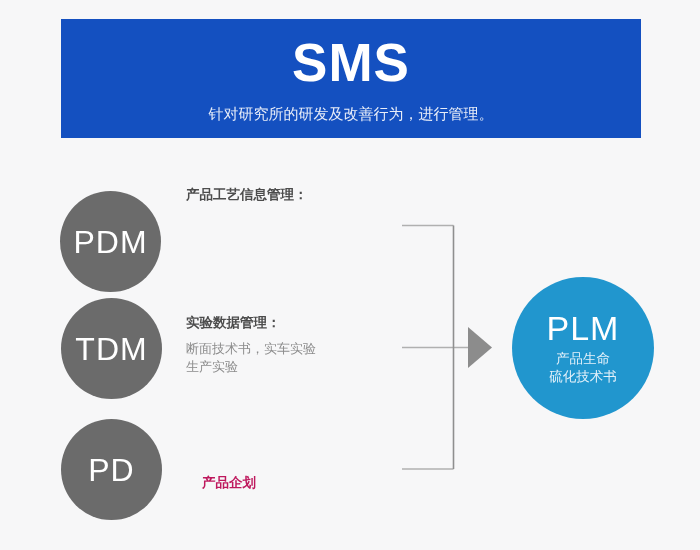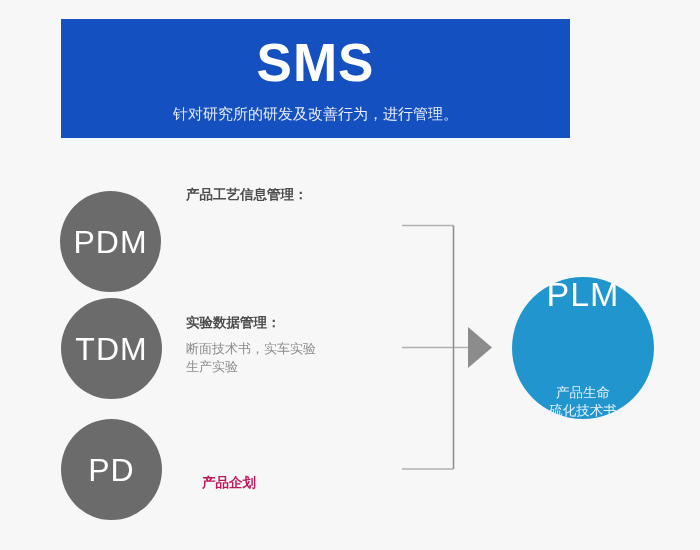--- a/index.html
+++ b/index.html
@@ -21,21 +21,21 @@
     top: 0;
     width: 700px;
     height: 550px;
   }
 
   
   .header {
     position: absolute;
     left: 61px;
     top: 19px;
-    width: 509px;
+    width: 580px;
     height: 119px;
     background: #1450c0;
     box-sizing: border-box;
     display: flex;
     flex-direction: column;
     align-items: center;
     justify-content: flex-start;
   }
   .header-title {
     color: #ffffff;
@@ -115,21 +115,21 @@
     position: absolute;
     left: 512px;
     top: 277px;
     width: 142px;
     height: 142px;
     border-radius: 50%;
     background: #2196ce;
     display: flex;
     flex-direction: column;
     align-items: center;
-    justify-content: space-between;
+    justify-content: center;
   }
   .plm-label {
     color: #ffffff;
     font-size: 34px;
     line-height: 1;
     letter-spacing: 1px;
     margin-bottom: 4px;
   }
   .plm-sub {
     color: #e4f1fa;

